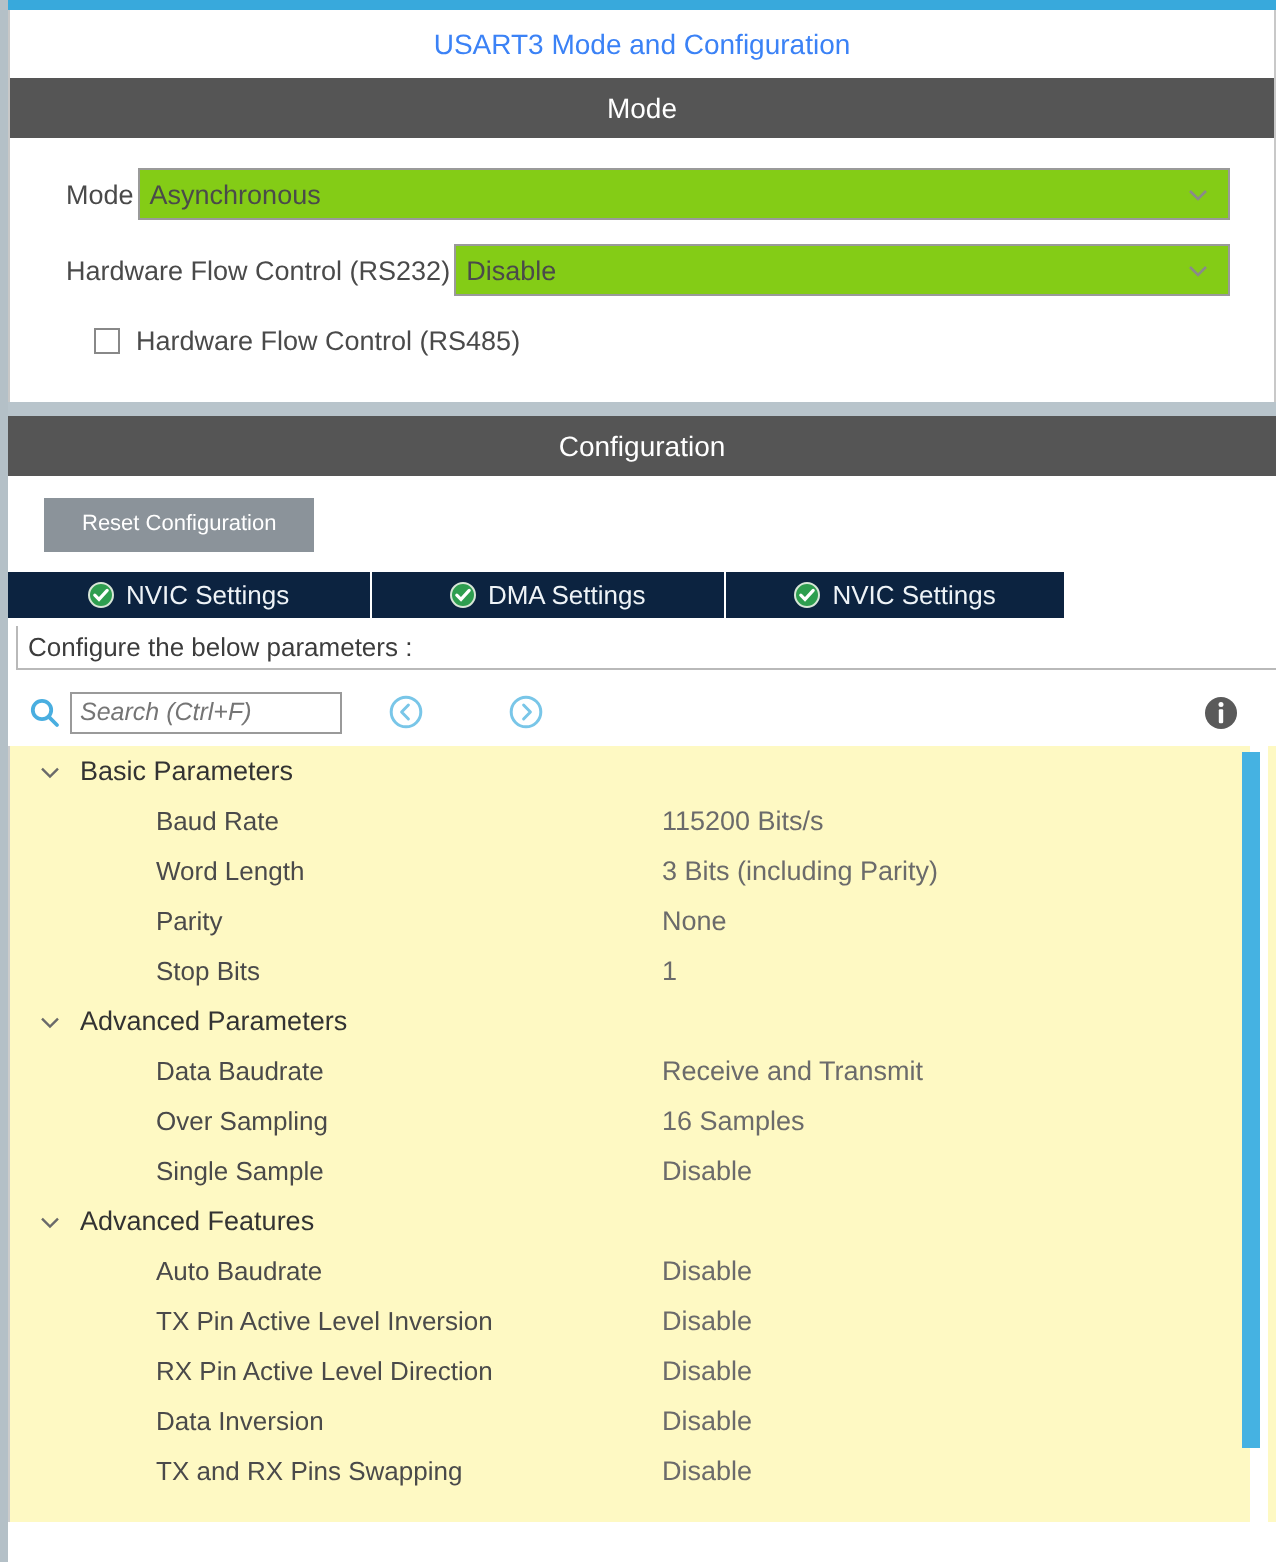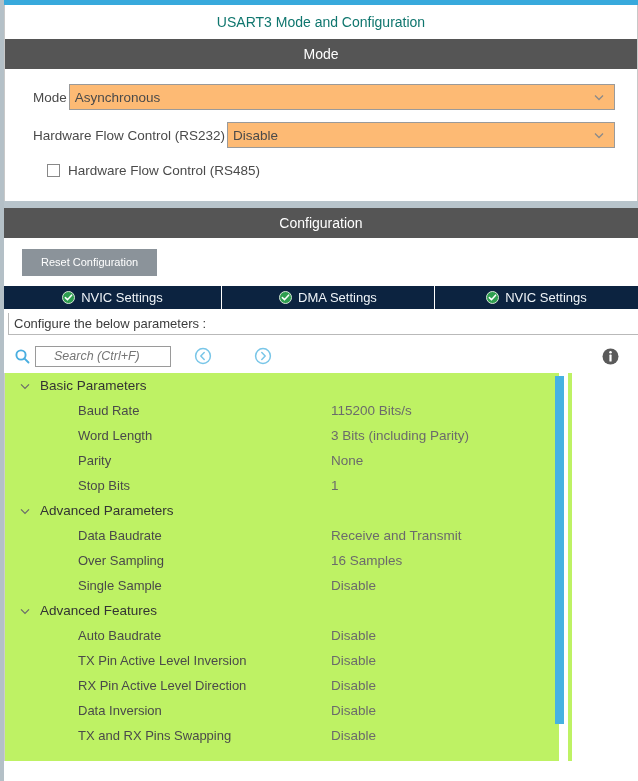--- a/index.html
+++ b/index.html
@@ -45,21 +45,21 @@
     background: #ffffff;
     border-left: 1px solid #c8c8c8;
     border-right: 1px solid #c8c8c8;
     box-sizing: border-box;
   }
   .panel-title {
     height: 34px;
     line-height: 34px;
     text-align: center;
     font-size: 14px;
-    color: #0f766e;
+    color: #3b82f6;
     background: #ffffff;
   }
   .band {
     height: 30px;
     line-height: 30px;
     text-align: center;
     background: #555555;
     color: #ffffff;
     font-size: 14px;
   }
@@ -76,21 +76,21 @@
   .form-label {
     font-size: 13.5px;
     color: #4a4a4a;
     white-space: nowrap;
     padding-right: 2px;
   }
   .combo {
     flex: 1;
     height: 26px;
     border: 1px solid #9a9a9a;
-    background: #fdba74;
+    background: #84cc16;
     display: flex;
     align-items: center;
     padding: 0 4px 0 5px;
     box-sizing: border-box;
     font-size: 13.5px;
     color: #4a4a4a;
     position: relative;
     gap: 16px;
   }
   .combo .val { flex: 1; }
@@ -150,21 +150,21 @@
     font-size: 11px;
     border: 1px solid #8b939a;
     padding: 7px 18px;
     line-height: 1;
   }
 
   
   .tab-row {
     display: flex;
     height: 23px;
-    width: 634px;
+    width: 528px;
     background: #3b82f6;
   }
   .tab {
     display: flex;
     align-items: center;
     justify-content: center;
     background: #0c2340;
     color: #eef3f7;
     font-size: 13px;
     height: 23px;
@@ -212,44 +212,44 @@
   .mag svg { display: block; }
   .search-input {
     width: 136px;
     height: 21px;
     border: 1px solid #9a9a9a;
     background: #ffffff;
     font-family: "Liberation Sans", sans-serif;
     font-size: 12.5px;
     font-style: italic;
     color: #8d8d8d;
-    padding: 0 18px;
+    padding: 0 4px;
     box-sizing: border-box;
     outline: none;
   }
   .navbtn {
     width: 20px; height: 20px;
     flex: none;
   }
   .navbtn svg { display: block; }
   .nav-prev { margin-left: 22px; }
   .nav-next { margin-left: 40px; }
   .info-icon {
     position: absolute;
     right: 18px;
     width: 19px; height: 19px;
   }
   .info-icon svg { display: block; }
 
   
   .tree {
     position: relative;
-    width: 568px;
+    width: 634px;
     height: 388px;
-    background: #bef264;
+    background: #fef9c3;
     border-left: 1px solid #cccccc;
     box-sizing: border-box;
     overflow: hidden;
   }
   .grp {
     display: flex;
     align-items: center;
     height: 25px;
     padding-left: 14px;
   }

